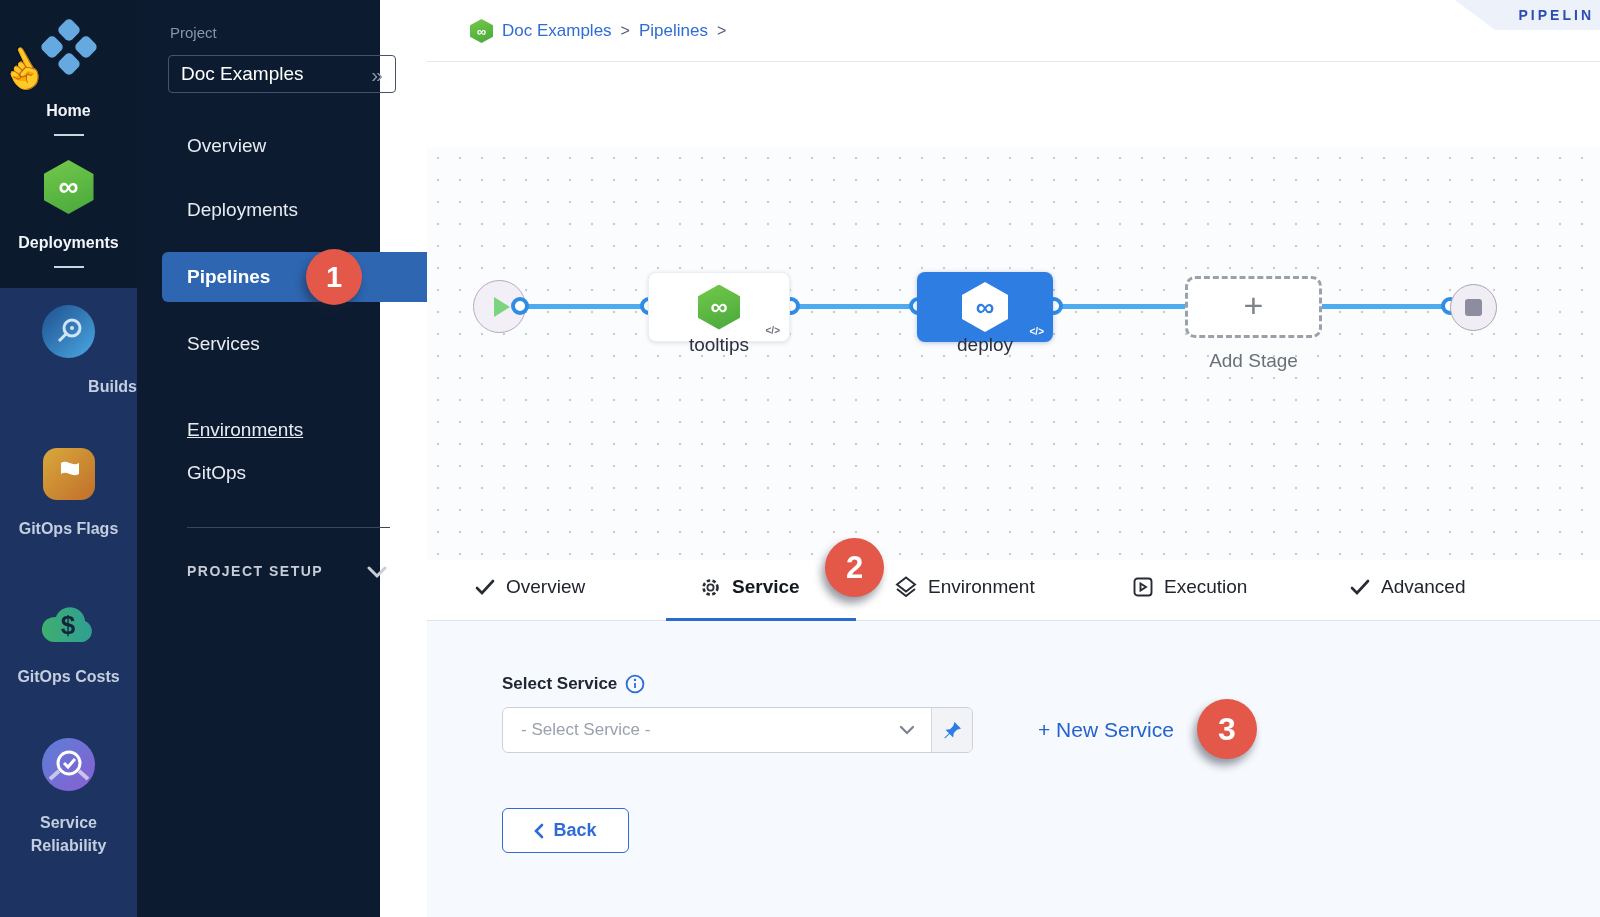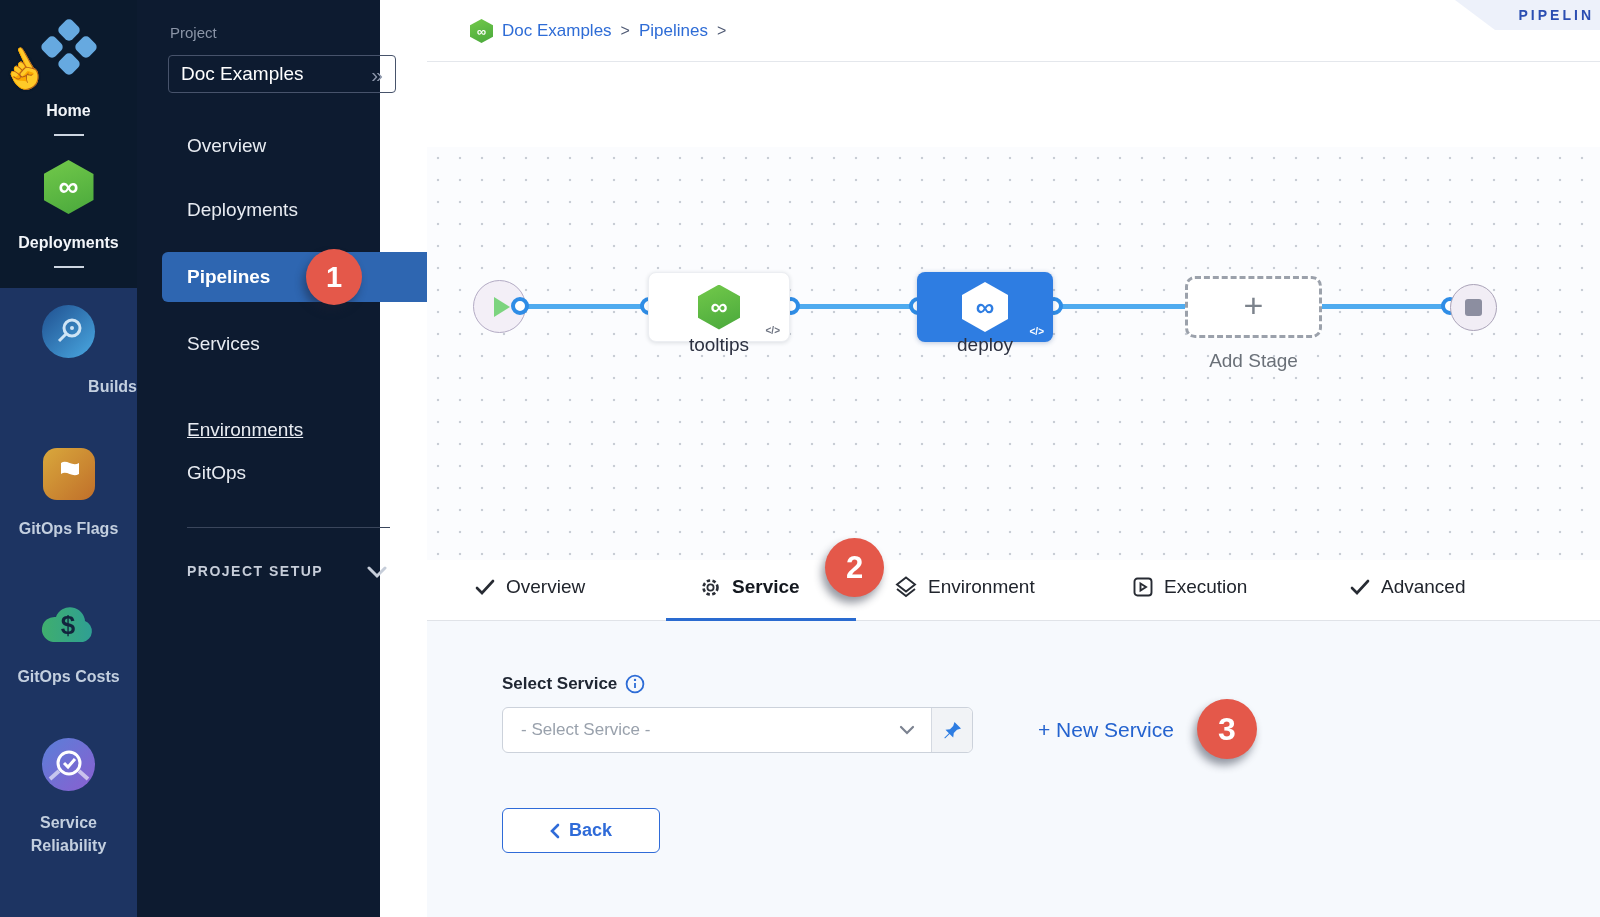--- a/index.html
+++ b/index.html
@@ -78,21 +78,21 @@
 
   .panel { position:absolute; left:0; top:621px; width:1173px; height:296px; background:#f6f9fd; }
   .sel-label { position:absolute; left:75px; top:53px; font-size:17px; font-weight:bold; color:#202733; display:flex; align-items:center; gap:8px; }
   .dropdown { position:absolute; left:75px; top:86px; width:471px; height:46px; background:#fff; border:1px solid #ccd2db; border-radius:6px; display:flex; }
   .dd-main { flex:1; display:flex; align-items:center; padding:0 16px 0 18px; }
   .dd-placeholder { flex:1; font-size:17px; color:#99a1ac; }
   .dd-pin { width:41px; border-left:1px solid #d4d9e1; background:#f1f3f6; border-radius:0 6px 6px 0;
             display:flex; align-items:center; justify-content:center; }
   .new-service { position:absolute; left:591px; top:97px; font-size:21px; font-weight:normal; color:#2463cf; cursor:pointer;margin-left:20px; }
   .btn { position:absolute; top:187px; height:45px; border-radius:6px; display:flex; align-items:center; justify-content:center; gap:9px; font-size:18px; font-weight:bold; cursor:pointer; }
-  .btn-back { left:75px; width:158px; background:#fff; border:1.5px solid #2f6bd8; color:#2f6bd8; }
+  .btn-back { left:75px; width:127px; background:#fff; border:1.5px solid #2f6bd8; color:#2f6bd8; }
   .btn-continue { left:228px; width:178px; background:#2f6bd8; color:#fff; }
 
   
   .badge { position:absolute; border-radius:50%; background:#e4584a; color:#fff; font-weight:bold;
            display:flex; align-items:center; justify-content:center; box-shadow:-3px 6px 9px rgba(25,30,50,.45); z-index:50; }
   .cursor { position:absolute; left:0px; top:48px; font-size:38px; color:#fff; z-index:60;
             text-shadow:0 0 2px #0b1a2d,0 0 2px #0b1a2d,1px 1px 0 #0b1a2d,-1px 1px 0 #0b1a2d;
             transform:rotate(-28deg); }
 </style>
 </head>

